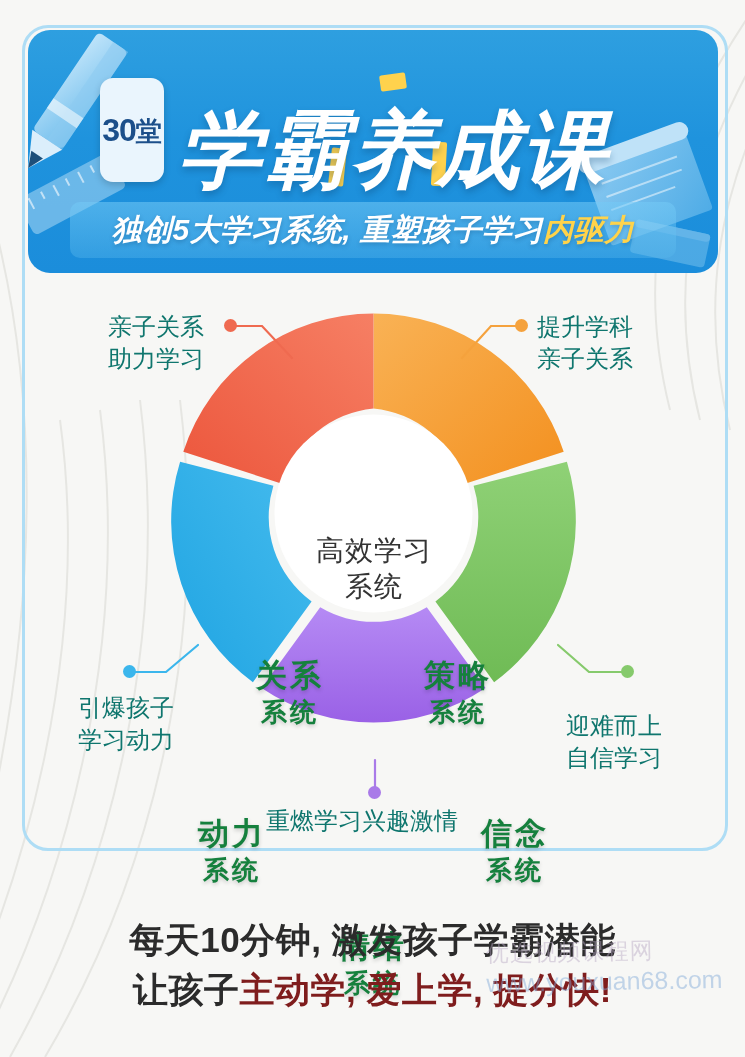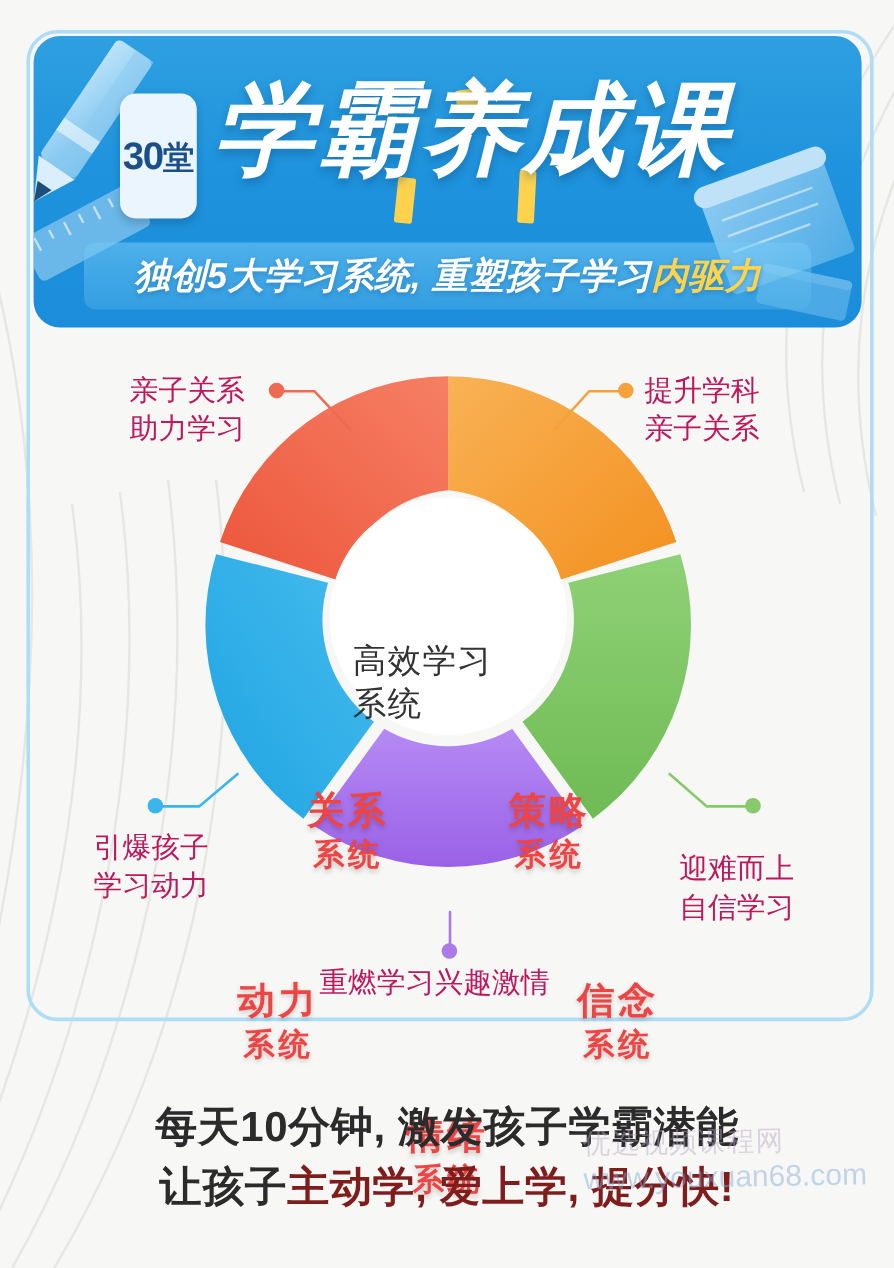--- a/index.html
+++ b/index.html
@@ -36,21 +36,21 @@
     border-radius:13px;background:#eaf5fd;
     box-shadow:0 3px 7px rgba(0,0,0,.18);
     display:flex;flex-direction:row;align-items:center;justify-content:center;
     z-index:4;
   }
   .badge30 .n{font-size:32px;font-weight:bold;color:#1c4f8a;line-height:1;letter-spacing:-1px;}
   .badge30 .t{font-size:26px;font-weight:bold;color:#1c4f8a;line-height:1.1;margin-top:3px;}
 
   .main-title{
     position:absolute;left:150px;top:36px;width:520px;height:126px;
-    z-index:5;display:flex;align-items:flex-start;
+    z-index:5;display:flex;align-items:flex-end;
   }
   .main-title .mt{
     font-size:84px;font-weight:bold;color:#ffffff;
     letter-spacing:2px;line-height:1;
     font-family:"Liberation Sans","DejaVu Sans",sans-serif;
     text-shadow:0 4px 7px rgba(10,60,105,.33);
     white-space:nowrap;font-style:italic;
   }
   .yellow-accent{position:absolute;z-index:4;background:#ffd24d;border-radius:2px;}
 
@@ -64,41 +64,41 @@
     font-size:30px;font-weight:bold;color:#ffffff;letter-spacing:.5px;
     text-shadow:0 2px 4px rgba(10,60,105,.30);white-space:nowrap;font-style:italic;
   }
   .sub-band .gold{color:#ffd34a;}
 
   
   .donut-wrap{position:absolute;left:0;top:286px;width:745px;height:560px;z-index:4;}
   .donut-svg{position:absolute;left:146px;top:0;width:455px;height:455px;}
   .center-label{
     position:absolute;left:294px;top:514px;width:160px;height:110px;
-    display:flex;flex-direction:column;align-items:flex-start;justify-content:center;
+    display:flex;flex-direction:column;align-items:center;justify-content:center;
     z-index:6;pointer-events:none;
   }
   .center-label div{
     font-size:28px;color:#333333;line-height:1.28;letter-spacing:1px;
     font-family:"Liberation Sans","DejaVu Sans",sans-serif;
   }
 
   .seg-label{
-    position:absolute;z-index:6;color:#ef4444;font-weight:bold;
+    position:absolute;z-index:6;color:#15803d;font-weight:bold;
     text-align:center;line-height:1.16;pointer-events:none;
     text-shadow:0 2px 4px rgba(0,0,0,.20);
   }
   .seg-label .l1{font-size:31px;letter-spacing:3px;display:block;}
   .seg-label .l2{font-size:26px;letter-spacing:3px;display:block;margin-top:3px;}
 
   
   .callout{position:absolute;z-index:7;}
   .callout .ctxt{
-    font-size:24px;color:#be185d;line-height:1.33;white-space:nowrap;
-    font-family:Liberation Mono, monospace;
+    font-size:24px;color:#0f766e;line-height:1.33;white-space:nowrap;
+    font-family:Liberation Serif, serif;
   }
   .dot{position:absolute;width:13px;height:13px;border-radius:50%;z-index:8;}
   .leader{position:absolute;z-index:7;}
 
   .c-tl{left:108px;top:312px;text-align:left;}
   .c-tr{left:537px;top:312px;text-align:left;}
   .c-bl{left:78px;top:693px;text-align:left;}
   .c-br{left:566px;top:711px;text-align:center;}
   .c-bot{left:266px;top:806px;text-align:center;}
 

